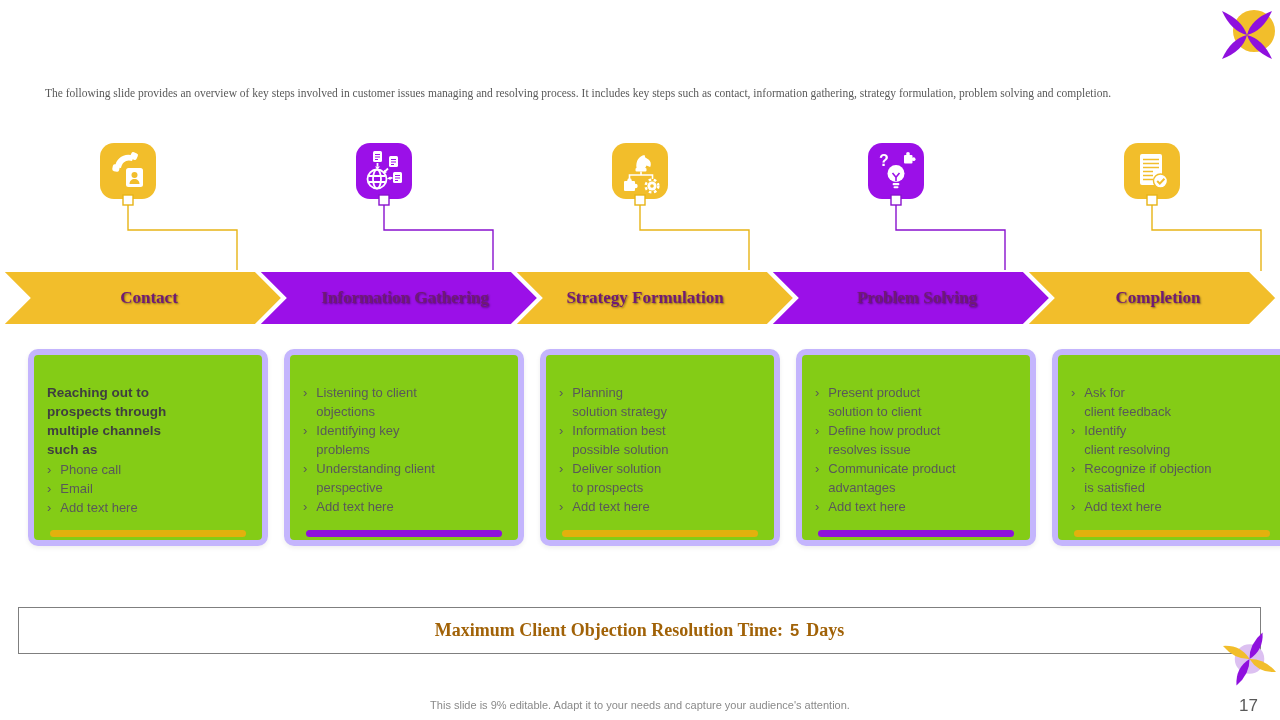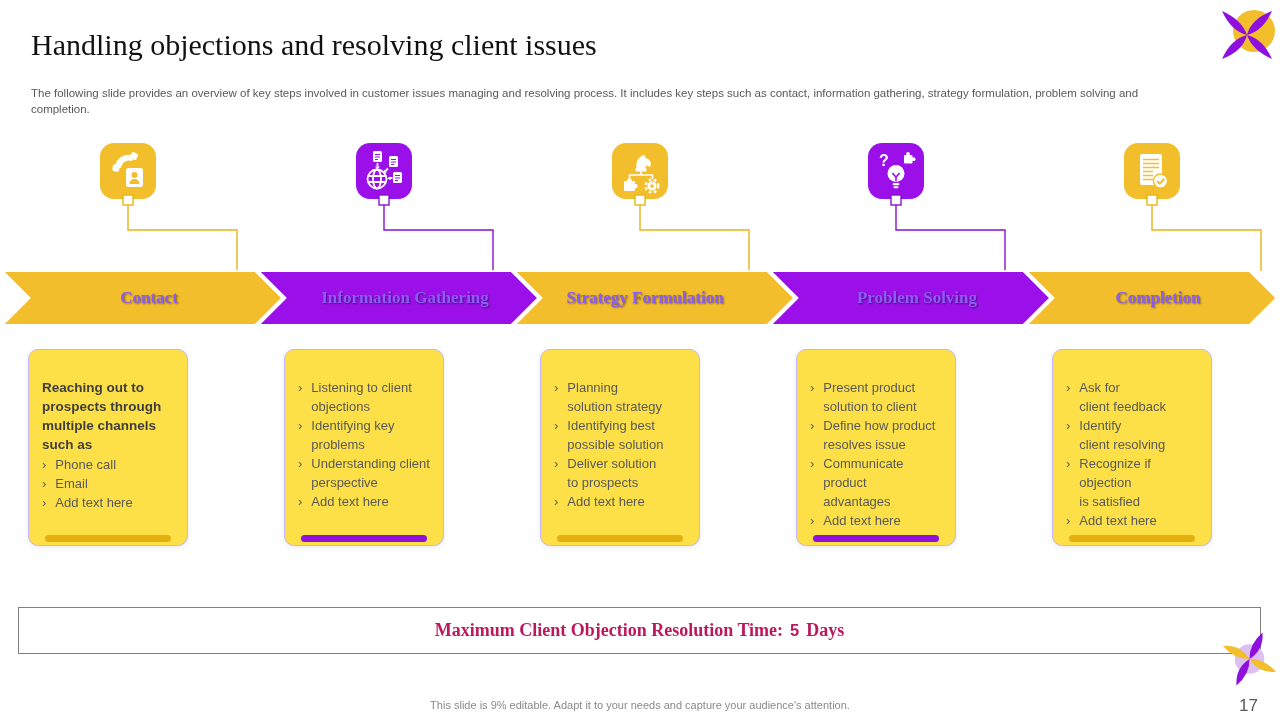--- a/index.html
+++ b/index.html
@@ -2,61 +2,61 @@
 <html><head>
 <meta charset="utf-8">
 <style>
   * { margin:0; padding:0; box-sizing:border-box; }
   body { background:#fff; font-family:"Liberation Sans", sans-serif; }
   .slide { position:relative; width:1280px; height:720px; background:#fff; overflow:hidden; }
 
   
   .title { position:absolute; left:31px; top:28px; font-family:"Liberation Serif", serif;
            font-weight:400; font-size:30px; color:#111; }
-  .subtitle { position:absolute; left:31px; top:86px; width:1165px; font-size:11.5px;
-              line-height:1.35; color:#595959; }
+  .subtitle { position:absolute; left:45px; top:86px; width:1165px; font-size:11.5px;
+              line-height:1.35; color:#595959;font-family:Liberation Serif, serif; }
   .logo-top { position:absolute; right:0px; top:4px; width:66px; height:62px; }
   .logo-bottom { position:absolute; left:1221px; top:626px; width:59px; height:60px; z-index:6; }
 
   
   .process { position:absolute; left:0; top:143px; width:1280px; height:410px; }
   .step-col { position:absolute; top:0; width:256px; height:150px; }
   .step-col.yellow, .card.yellow { --tile:#F2BE2B; --accent:#E2B10D; --line:#E7B416; }
   .step-col.purple, .card.purple { --tile:#9B10E8; --accent:#8E11DA; --line:#8912CE; }
   .tile { position:absolute; left:100px; top:0; width:56px; height:56px;
           border-radius:14px; background:var(--tile); }
   .tile svg { width:56px; height:56px; display:block; }
   .connector { position:absolute; left:0; top:51px; width:256px; height:77px; }
   .conn-line { stroke:var(--line); stroke-width:1.4; fill:none; }
   .conn-sq { fill:#fff; stroke:var(--line); stroke-width:1.4; }
 
   .banner-svg { position:absolute; left:0; top:127px; width:1280px; height:56px; }
   .banner-labels { position:absolute; left:0; top:127px; width:1280px; height:56px; }
   .banner-label { position:absolute; top:0; height:56px; display:flex; align-items:center;
                   justify-content:center; font-family:"Liberation Serif", serif; font-weight:700;
-                  font-size:17px; color:#8b5cf6; text-shadow:1px 1px 2px rgba(0,0,0,.45); }
+                  font-size:17px; color:#701a75; text-shadow:1px 1px 2px rgba(0,0,0,.45); }
 
   .cards-layer { position:absolute; left:0; top:206px; width:1280px; height:200px; }
-  .card { position:absolute; top:0; width:160px; height:197px; background:#fde047;
-          border:1px solid #c4b5fd; border-radius:10px; box-shadow:0 2px 5px rgba(0,0,0,.07);
+  .card { position:absolute; top:0; width:240px; height:197px; background:#84cc16;
+          border:6px solid #c4b5fd; border-radius:10px; box-shadow:0 2px 5px rgba(0,0,0,.07);
           padding:28px 13px 14px 13px; }
   .card-accent { position:absolute; left:16px; right:16px; bottom:3px; height:7px;
                  border-radius:5px; background:var(--accent); }
   .card-intro { font-size:13.5px; font-weight:700; color:#3f3f3f; line-height:19px;
                 white-space:pre-line; margin-bottom:1px; }
   .bullets { list-style:none; }
   .bullet { display:flex; gap:9px; font-size:13px; color:#595959; line-height:19px; }
   .marker { color:#595959; flex:0 0 auto; }
   .bullet-text { white-space:pre-line; }
 
   
   .resolution { position:absolute; left:18px; top:607px; width:1243px; height:47px;
                 border:1px solid #7f7f7f; background:#fff; display:flex; align-items:center;
                 justify-content:center; gap:7px; font-family:"Liberation Serif", serif;
-                font-weight:700; font-size:18px; color:#be185d;text-align:right; }
+                font-weight:700; font-size:18px; color:#a16207;text-align:right; }
   .resolution .num { font-family:"Liberation Sans", sans-serif; font-size:16.5px; font-weight:700; }
 
   .footer-note { position:absolute; left:0; top:699px; width:1280px; text-align:center;
                  font-size:11px; color:#8a8a8a; }
   .page-num { position:absolute; right:22px; top:696px; font-size:17px; color:#595959; }
 </style>
 </head>
 <body>
 
 <svg width="0" height="0" style="position:absolute" aria-hidden="true">
@@ -125,21 +125,20 @@
         <path d="M19 16.5h16M19 20.5h16M19 24.5h16M19 28.5h10M19 32.5h10M19 36.5h10"></path>
       </g>
       <circle cx="36.5" cy="38" r="7" fill="#fff" stroke="var(--tile)" stroke-width="1.4"></circle>
       <path d="M33.2 38l2.6 2.6 4.6-4.8" stroke="var(--tile)" stroke-width="2" fill="none"></path>
     </symbol>
   </defs>
 </svg>
 
 <div class="slide">
 
-  <h1 class="title">Handling objections and resolving client issues</h1>
   <p class="subtitle">The following slide provides an overview of key steps involved in customer issues managing and resolving process. It includes key steps such as  contact, information gathering, strategy formulation, problem solving and completion.</p>
 
   <svg class="logo-top" viewBox="0 0 64 62">
     <rect x="18" y="6" width="42" height="42" rx="21" fill="#F2BE2B"></rect>
     <g fill="#8F10DE">
       <path d="M32 31 Q16 27 7 7 Q27 16 32 31 Z"></path>
       <path d="M32 31 Q36 15 57 7 Q48 27 32 31 Z"></path>
       <path d="M32 31 Q28 47 7 55 Q16 35 32 31 Z"></path>
       <path d="M32 31 Q48 35 57 55 Q37 46 32 31 Z"></path>
     </g>
@@ -279,21 +278,21 @@
 
     <ul class="bullets">
   <li class="bullet">
     <span class="marker">›</span>
     <span class="bullet-text">Planning
 solution strategy</span>
   </li>
 
   <li class="bullet">
     <span class="marker">›</span>
-    <span class="bullet-text">Identifying best
+    <span class="bullet-text">Information best
 possible solution</span>
   </li>
 
   <li class="bullet">
     <span class="marker">›</span>
     <span class="bullet-text">Deliver solution
 to prospects</span>
   </li>
 
   <li class="bullet">

